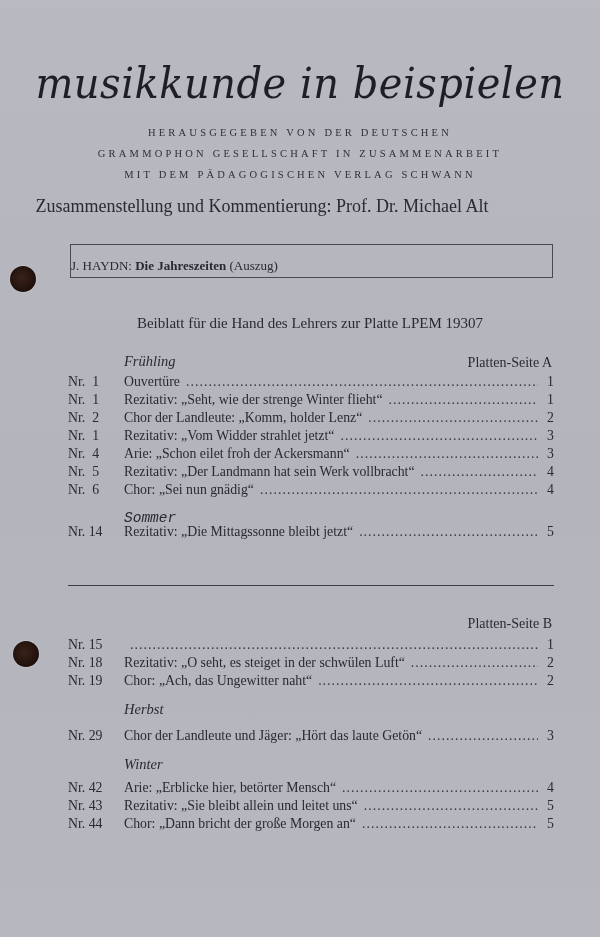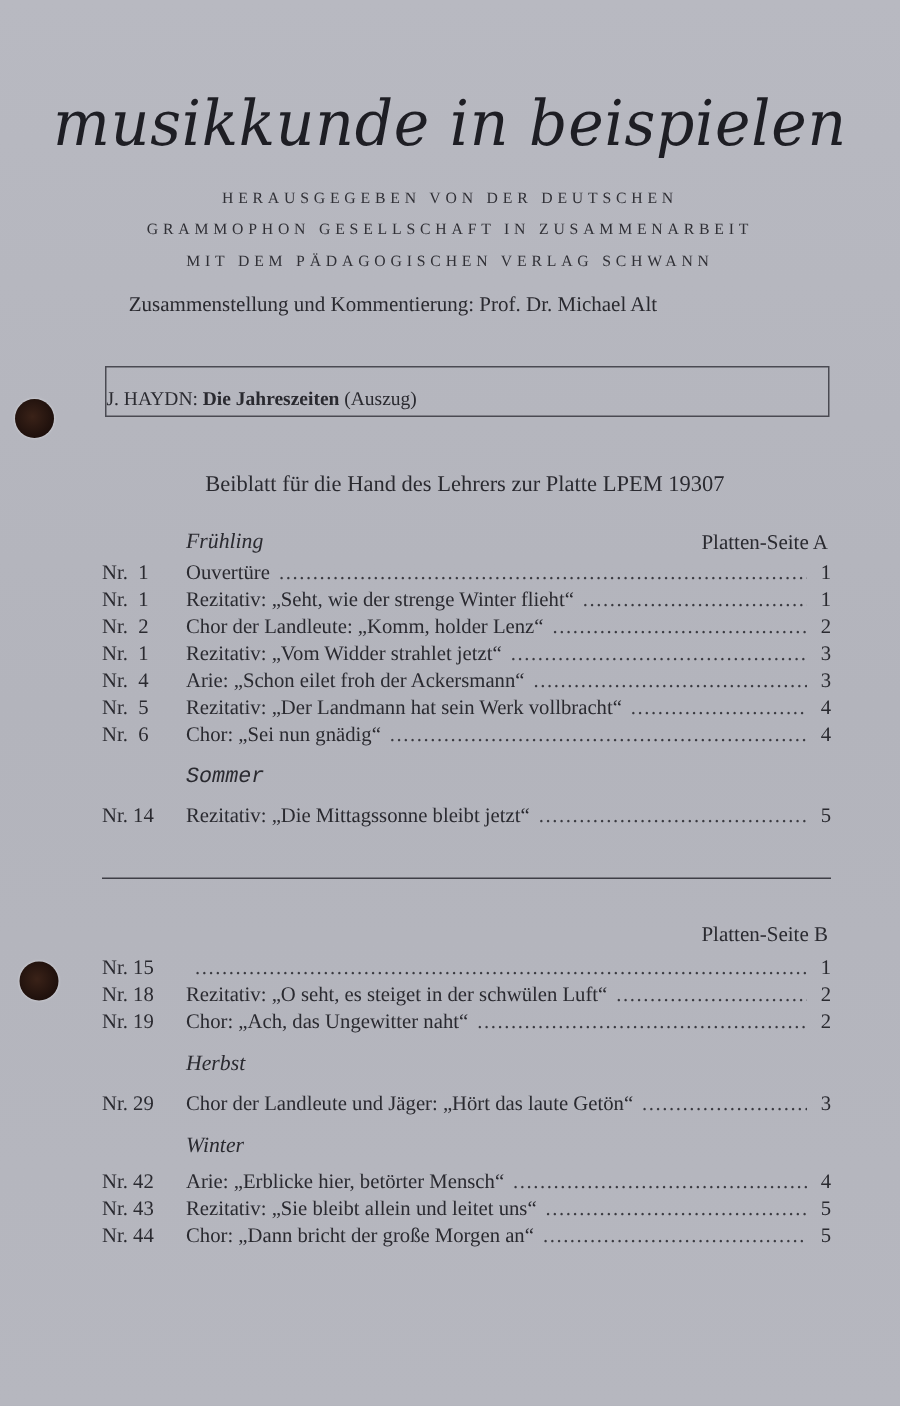--- a/index.html
+++ b/index.html
@@ -45,21 +45,21 @@
     font-size: 10.5px;
     letter-spacing: 3.2px;
     color: #303036;
   }
   .pub-1 { top: 127px; }
   .pub-2 { top: 148px; }
   .pub-3 { top: 169px; }
   .credits {
     position: absolute; left: 0; width: 524px; top: 196px;
     text-align: center;
-    font-size: 14px;
+    font-size: 18px;
     color: #2a2a30;
   }
   .title-box {
     position: absolute; left: 70px; top: 244px;
     width: 483px; height: 34px;
     border: 1px solid #4a4a52;
     box-sizing: border-box;
     text-align: left;
     line-height: 42px;
     font-size: 13px;
@@ -179,21 +179,21 @@
     <span class="pg">4</span>
   </div>
   <div class="row" style="top:481px;">
     <span class="nr">Nr.  6</span>
     <span class="title">Chor: „Sei nun gnädig“</span>
     <span class="dots"></span>
     <span class="pg">4</span>
   </div>
 
   <div class="section-head" style="top:510px;font-family:Liberation Mono, monospace;">Sommer</div>
-  <div class="row" style="top:535px;">
+  <div class="row" style="top:523px;">
     <span class="nr">Nr. 14</span>
     <span class="title">Rezitativ: „Die Mittagssonne bleibt jetzt“</span>
     <span class="dots"></span>
     <span class="pg">5</span>
   </div>
 
   <div class="divider"></div>
 
   <div class="side-label" style="top:616px;">Platten-Seite B</div>
 

